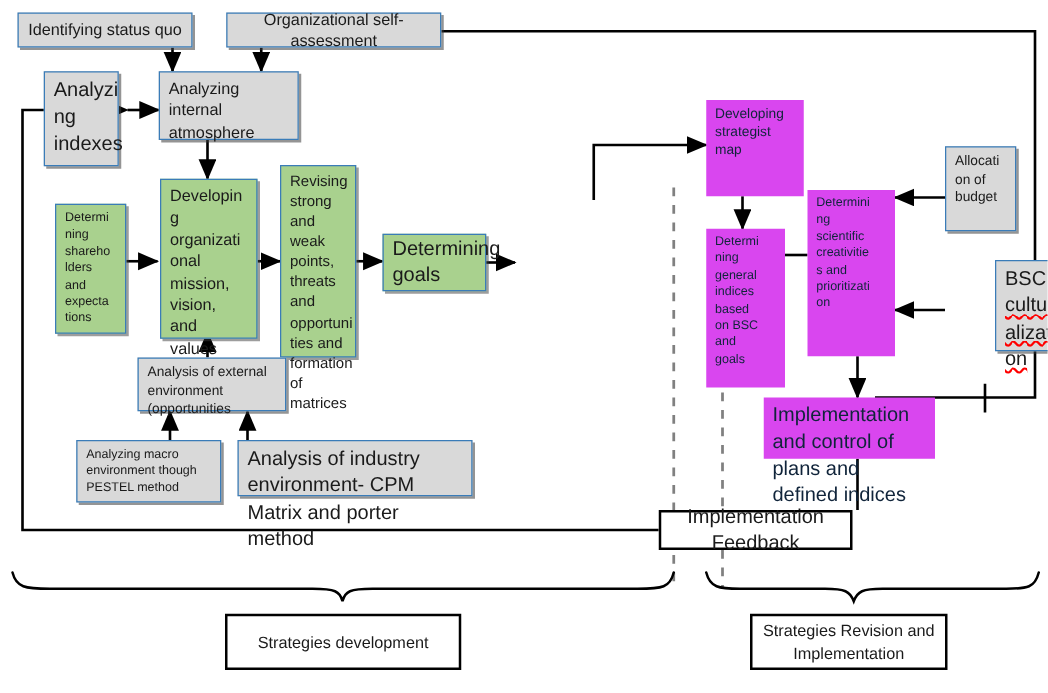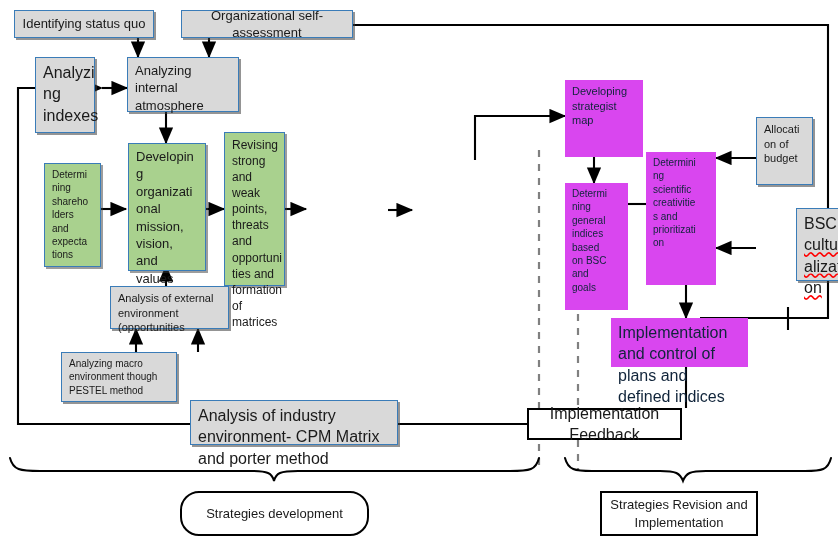--- a/index.html
+++ b/index.html
@@ -165,31 +165,34 @@
       <span>threats</span><br>
       <span>and</span><br>
       <span>opportuni</span><br>
       <span>ties and</span><br>
       <span>formation</span><br>
       <span>of</span><br>
       <span>matrices</span>
     </span>
   </div>
 
+  <div class="node green mid fs12" style="left:306px;top:187px;width:83px;height:46px;">
+    <span class="txt">Determining goals</span>
+  </div>
 
 
   <div class="node grey top fs11" style="left:110px;top:286px;width:119px;height:43px;">
     <span class="txt">Analysis of external environment (opportunities</span>
   </div>
 
   <div class="node grey top fs10" style="left:61px;top:352px;width:116px;height:50px;">
     <span class="txt">Analyzing macro environment though PESTEL method</span>
   </div>
 
-  <div class="node grey top fs12" style="left:190px;top:352px;width:208px;height:45px;margin-top:48px;">
+  <div class="node grey top fs12" style="left:190px;top:352px;width:188px;height:45px;">
     <span class="txt">Analysis of industry environment- CPM Matrix and porter method</span>
   </div>
 
   <div class="node blue top fs11" style="left:565px;top:80px;width:78px;height:77px;">
     <span class="txt">Developing strategist map</span>
   </div>
 
   <div class="node blue top fs10" style="left:565px;top:183px;width:63px;height:127px;">
     <span class="txt">
       <span>Determi</span><br>
@@ -233,21 +236,21 @@
   </div>
 
   <div class="node blue top fs12" style="left:611px;top:318px;width:137px;height:49px;">
     <span class="txt">Implementation and control of plans and defined indices</span>
   </div>
 
   <div class="node plain fs12" style="left:527px;top:408px;width:155px;height:32px;">
     <span class="txt">Implementation Feedback</span>
   </div>
 
-  <div class="node plain fs13" style="left:180px;top:491px;width:189px;height:45px;border-radius:19px;">
+  <div class="node plain fs13" style="left:180px;top:491px;width:189px;height:45px;">
     <span class="txt">Strategies development</span>
   </div>
 
   <div class="node plain fs13" style="left:600px;top:491px;width:158px;height:45px;">
     <span class="txt">Strategies Revision and Implementation</span>
   </div>
 
 </div>
 
 </body></html>

